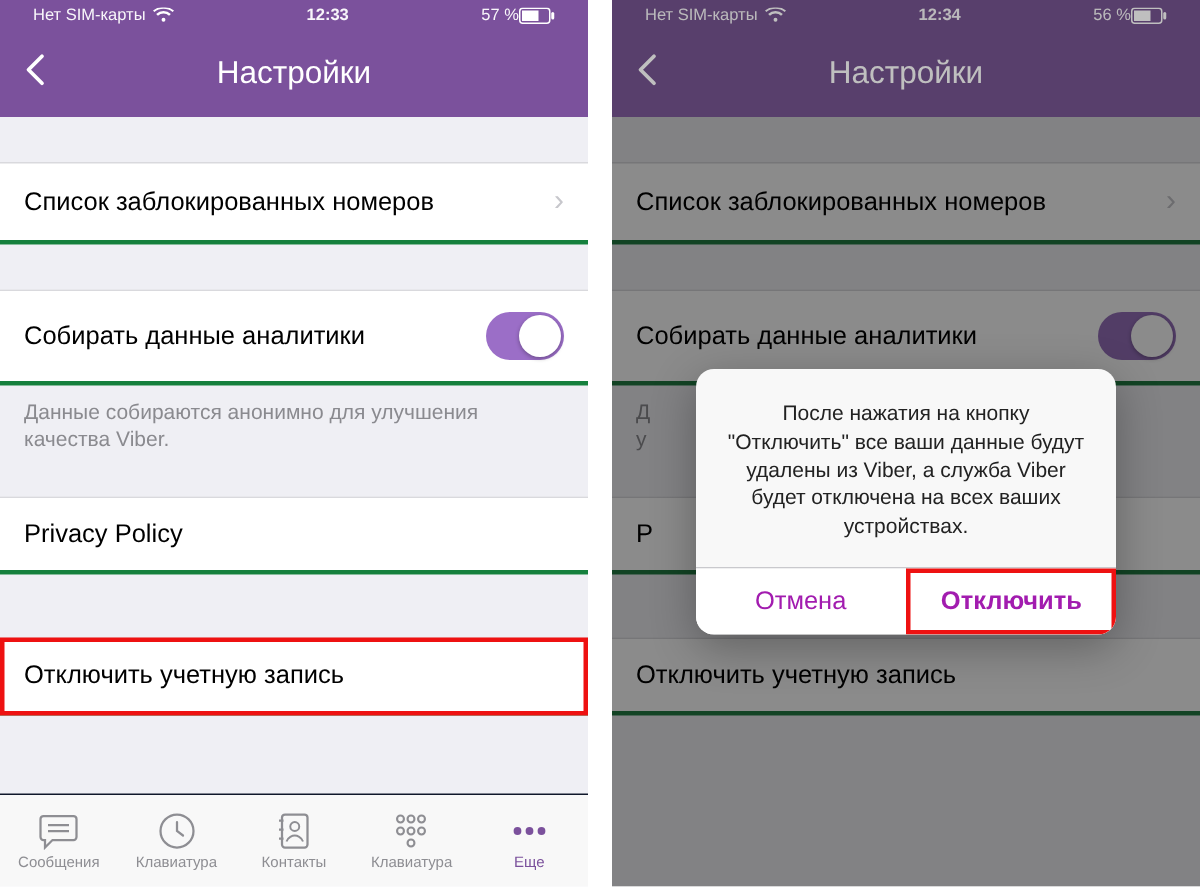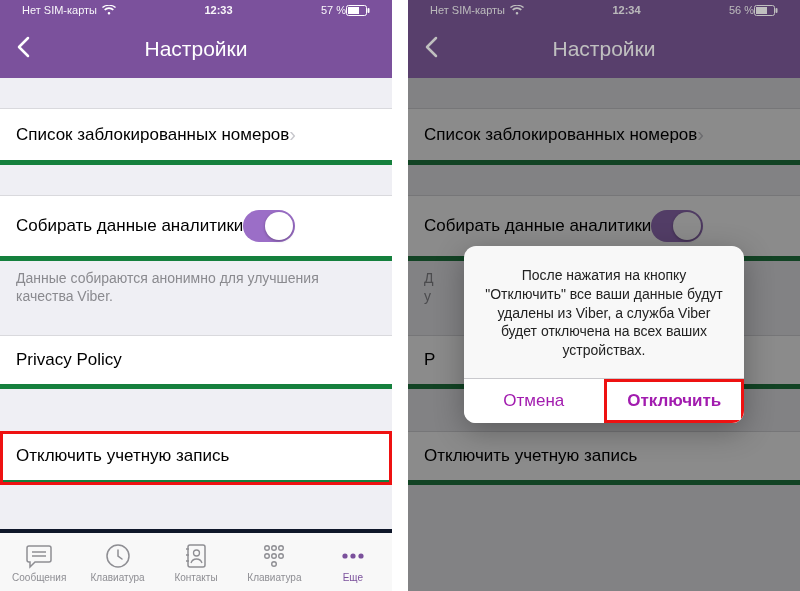--- a/index.html
+++ b/index.html
@@ -56,25 +56,25 @@
   }
   .content {
     flex: 1;
     overflow: hidden;
     background: #efeff4;
   }
   .section-gap { height: 30px; }
   .cell {
     background: #fff;
     border-top: 1px solid #d9d9dd;
-    border-bottom: 5px solid #15803d;
+    border-bottom: 3px solid #15803d;
     padding: 14px 16px;
     display: flex;
     align-items: center;
-    justify-content: flex-start;
+    justify-content: space-between;
     font-size: 17px;
     color: #000;
   }
   .chevron {
     color: #c7c7cc;
     font-size: 20px;
     font-weight: 300;
   }
   .toggle {
     width: 52px; height: 32px;
@@ -98,21 +98,21 @@
     line-height: 1.3;
   }
   .highlight {
     outline: 3px solid #e11;
     outline-offset: -3px;
   }
   
   .tab-bar {
     height: 62px;
     background: #f8f8f8;
-    border-top: 4px solid #0f172a;
+    border-top: 1px solid #0f172a;
     display: flex;
     justify-content: space-around;
     align-items: center;
   }
   .tab {
     flex:1;
     display:flex;
     flex-direction:column;
     align-items:center;
     gap:2px;

